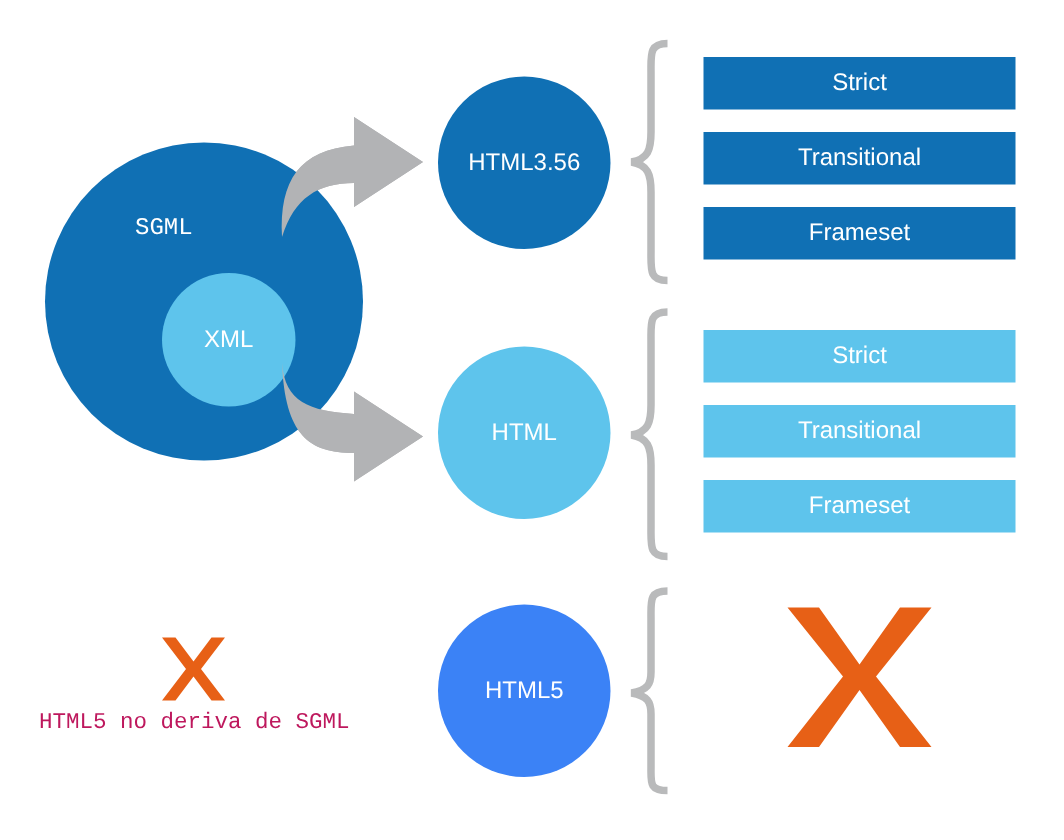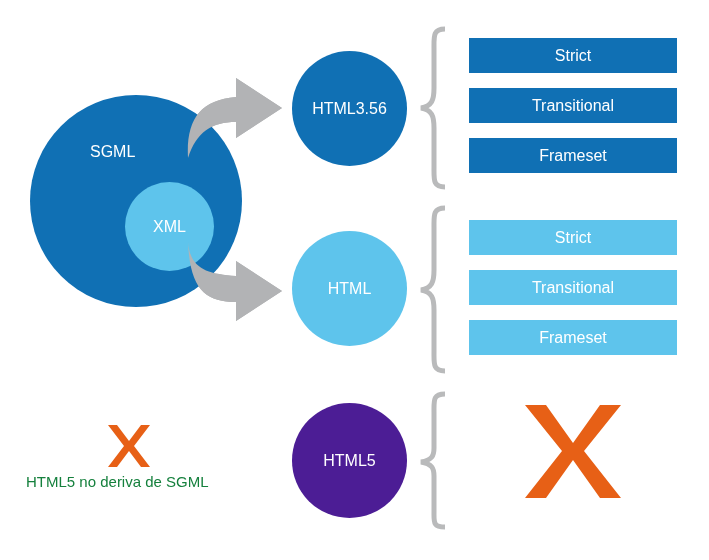--- a/index.html
+++ b/index.html
@@ -1,45 +1,45 @@
 <!DOCTYPE html>
 <html><head>
 <meta charset="utf-8">
 <style>
   html, body { margin: 0; padding: 0; background: #ffffff; }
   body { width: 709px; height: 560px; position: relative; overflow: hidden;
          font-family: "Liberation Sans", sans-serif; }
-  .abs { position: absolute; }
+  .abs { position: absolute; font-family: Liberation Mono, monospace; }
   .circle { position: absolute; border-radius: 50%; display: flex; align-items: center;
             justify-content: center; text-align: center; color: #fff; font-size: 16px; line-height: 20px; }
   .box { position: absolute; left: 469px; width: 208px; height: 35px; color: #fff;
          font-size: 16px; display: flex; align-items: center; justify-content: center; }
   .dark { background: #1070b4; }
   .light { background: #5ec4ec; }
-  .orange { background: #4c1d95; }
+  .orange { background: #3b82f6; }
   svg { position: absolute; left: 0; top: 0; }
 </style>
 </head>
 <body>
 
 <svg width="709" height="560">
 
   <path fill="#b2b3b5" d="M188,158 C186,120 200,100 236,97 L236,78 L282,108 L236,138 L236,122 C212,122 196,132 188,158 Z"></path>
 
   <path fill="#b2b3b5" d="M188,242 C190,268 206,274 236,276 L236,261 L282,291 L236,321 L236,302 C206,302 190,290 188,242 Z"></path>
 
   <path fill="none" stroke="#b9babb" stroke-width="5" d="M445,29 C433,29 434,36 434,48 L434,88 C434,100 432,106 421,108 C432,110 434,116 434,128 L434,168 C434,180 433,187 445,187"></path>
   <path fill="none" stroke="#b9babb" stroke-width="5" d="M445,208 C433,208 434,215 434,227 L434,270 C434,282 432,288 421,290 C432,292 434,298 434,310 L434,352 C434,364 433,371 445,371"></path>
   <path fill="none" stroke="#b9babb" stroke-width="5" d="M445,394 C433,394 434,400 434,412 L434,448 C434,456 432,460 421,462 C432,464 434,468 434,476 L434,512 C434,522 433,527 445,527"></path>
 </svg>
 
 <div class="circle dark" style="left:30px;top:95px;width:212px;height:212px;"></div>
 <div class="abs" style="left:90px;top:143px;color:#fff;font-size:16px;">SGML</div>
 
-<div class="circle light" style="left:125px;top:182px;width:89px;height:89px;">
+<div class="circle light" style="left:108px;top:182px;width:89px;height:89px;">
   <span>XML</span>
 </div>
 
 <svg width="709" height="560">
   <path fill="#b2b3b5" d="M188,158 C186,120 200,100 236,97 L236,78 L282,108 L236,138 L236,122 C212,122 196,132 188,158 Z"></path>
   <path fill="#b2b3b5" d="M188,242 C190,268 206,274 236,276 L236,261 L282,291 L236,321 L236,302 C206,302 190,290 188,242 Z"></path>
 </svg>
 
 <div class="circle dark" style="left:292px;top:51px;width:115px;height:115px;">
   <span>HTML</span>
@@ -64,13 +64,13 @@
 
 <svg width="709" height="560">
   <g fill="#e76016">
     <polygon points="525,405 546,405 573,443 600,405 621,405 584,451 621,498 600,498 573,460 546,498 525,498 562,451"></polygon>
   </g>
   <g fill="#e76016">
     <polygon points="108,425 117,425 129,441 141,425 150,425 134,446 150,467 141,467 129,451 117,467 108,467 124,446"></polygon>
   </g>
 </svg>
 
-<div class="abs" style="left:26px;top:473px;font-size:15px;color:#15803d;text-align:right;">HTML5 no deriva de SGML</div>
+<div class="abs" style="left:26px;top:473px;font-size:15px;color:#be185d;text-align:right;">HTML5 no deriva de SGML</div>
 
 </body></html>

